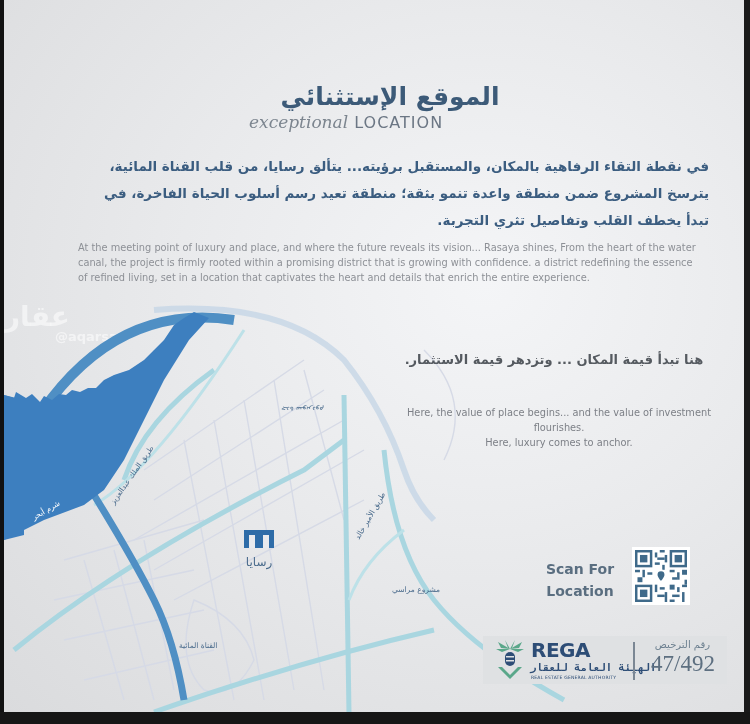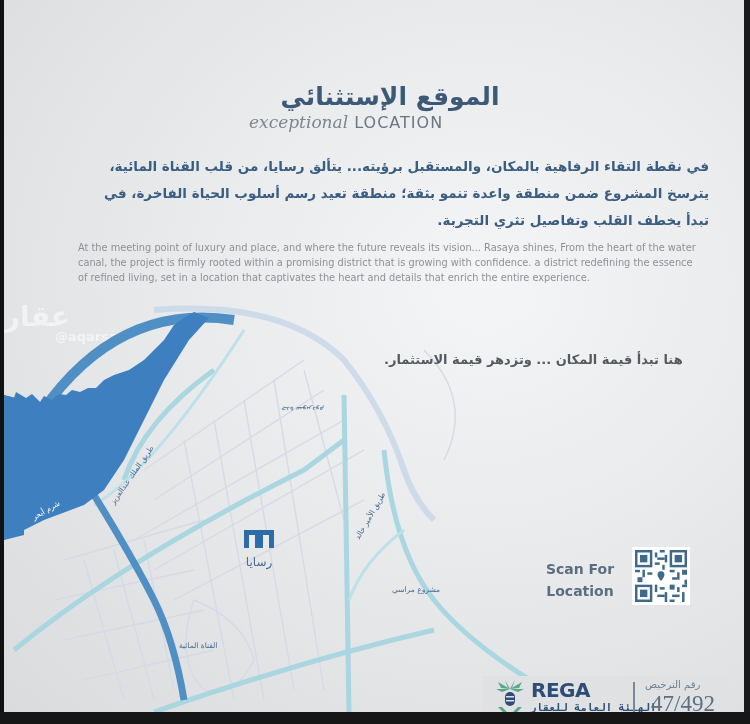--- a/index.html
+++ b/index.html
@@ -34,47 +34,46 @@
     font-size: 13.5px; line-height: 27px; color: #3b5d80; font-weight: bold;
   }
   .para-en {
     position: absolute; left: 74px; top: 240px; width: 625px;
     font-size: 9.8px; line-height: 15px; color: #8d9096;
   }
 
   .map { position: absolute; left: 0; top: 300px; width: 740px; height: 412px; }
 
   .tagline-ar {
-    position: absolute; left: 380px; width: 340px; top: 345px; direction: rtl; text-align: left;
+    position: absolute; left: 380px; width: 340px; top: 345px; direction: rtl; text-align: center;
     font-size: 13px; color: #555a60; line-height: 30px; font-weight: bold;
   }
   .tagline-en {
     position: absolute; left: 395px; width: 320px; top: 405px; text-align: center;
     font-size: 9.8px; color: #7d8087; line-height: 15px;
   }
 
   .scan-label {
     position: absolute; left: 534px; top: 558px; width: 84px; text-align: center;
     font-size: 14px; line-height: 22px; color: #5a6e80; font-weight: bold;
   }
   .qr {
     position: absolute; left: 628px; top: 547px; width: 58px; height: 58px;
     background: #fff; padding: 3px;
   }
 
   .rega-box {
     position: absolute; left: 479px; top: 636px; width: 244px; height: 48px;
     background: #dfe1e3;
-    margin-top: 40px;
   }
   .rega-name { position: absolute; left: 48px; top: 2px; font-size: 20px; font-weight: bold; color: #2d4d76; letter-spacing: -0.5px; }
   .rega-ar { position: absolute; left: 47px; top: 25px; font-size: 10.5px; font-weight: bold; color: #2d4d76; direction: rtl; font-family: Liberation Mono, monospace; }
   .rega-en { position: absolute; left: 48px; top: 39px; font-size: 4.5px; color: #2d4d76; letter-spacing: 0.2px; }
   .rega-divider { position: absolute; left: 150px; top: 6px; width: 2px; height: 38px; background: #7b8794; }
-  .license-label { position: absolute; left: 162px; top: 3px; width: 75px; text-align: left; font-size: 10px; color: #6d8090; direction: rtl; }
+  .license-label { position: absolute; left: 162px; top: 3px; width: 75px; text-align: center; font-size: 10px; color: #6d8090; direction: rtl; }
   .license-number { position: absolute; left: 160px; top: 15px; width: 80px; text-align: center; font-family: "Liberation Serif", serif; font-size: 23px; color: #5d6f80; }
 </style>
 </head>
 <body>
 
 <div class="page">
 
   <div class="watermark">
     <span>عقار</span>
     <span class="handle">@aqarsa</span>
@@ -131,20 +130,24 @@
       <text x="110" y="505" transform="rotate(-55 110 505)">طريق الملك عبدالعزيز</text>
       <text x="355" y="540" transform="rotate(-60 355 540)">طريق الأمير خالد</text>
       <text x="30" y="520" transform="rotate(-30 30 520)" fill="#ffffff">شرم أبحر</text>
       <text x="388" y="592">مشروع مراسي</text>
       <text x="175" y="648">القناة المائية</text>
     </g>
   </svg>
 
   <div class="tagline-ar">
     <div>هنا تبدأ قيمة المكان ... وتزدهر قيمة الاستثمار.</div>
+  </div>
+  <div class="tagline-en">
+    <div>Here, the value of place begins... and the value of investment flourishes.</div>
+    <div>Here, luxury comes to anchor.</div>
   </div>
 
   <div class="scan-label">
     <div>Scan For</div>
     <div>Location</div>
   </div>
   <div class="qr">
     <svg viewBox="0 0 21 21" width="52" height="52">
       <g fill="#3f6a8a">
         <rect x="0" y="0" width="7" height="7"></rect>

